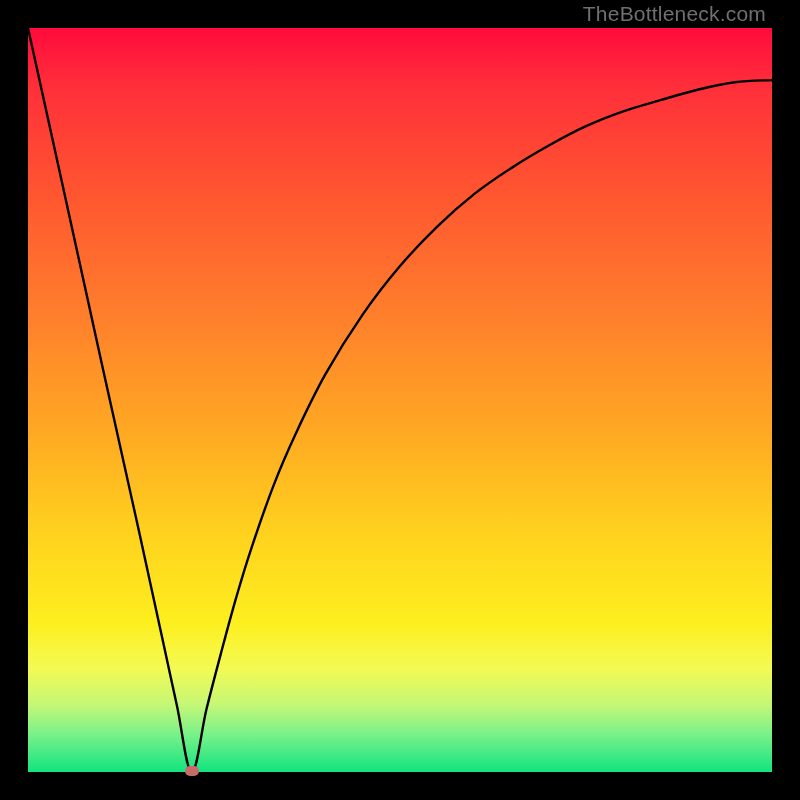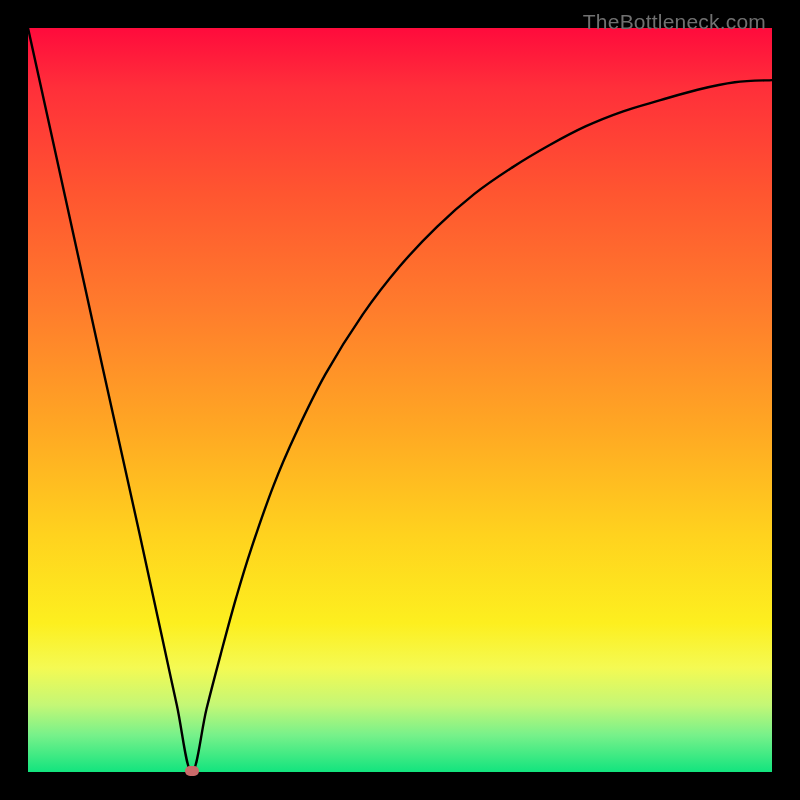--- a/index.html
+++ b/index.html
@@ -34,21 +34,21 @@
       #ffd21e 68%,
       #fdef1f 80%,
       #f4fa53 86%,
       #c4f776 91%,
       #78f18a 95%,
       #12e47e 100%
     );
   }
   .watermark {
     position: absolute;
-    top: 10px;
+    top: 2px;
     right: 34px;
     color: #707070;
     font-size: 21px;
     letter-spacing: 0.2px;
     font-weight: 400;
     user-select: none;
   }
   svg.curve {
     position: absolute;
     left: 0;

